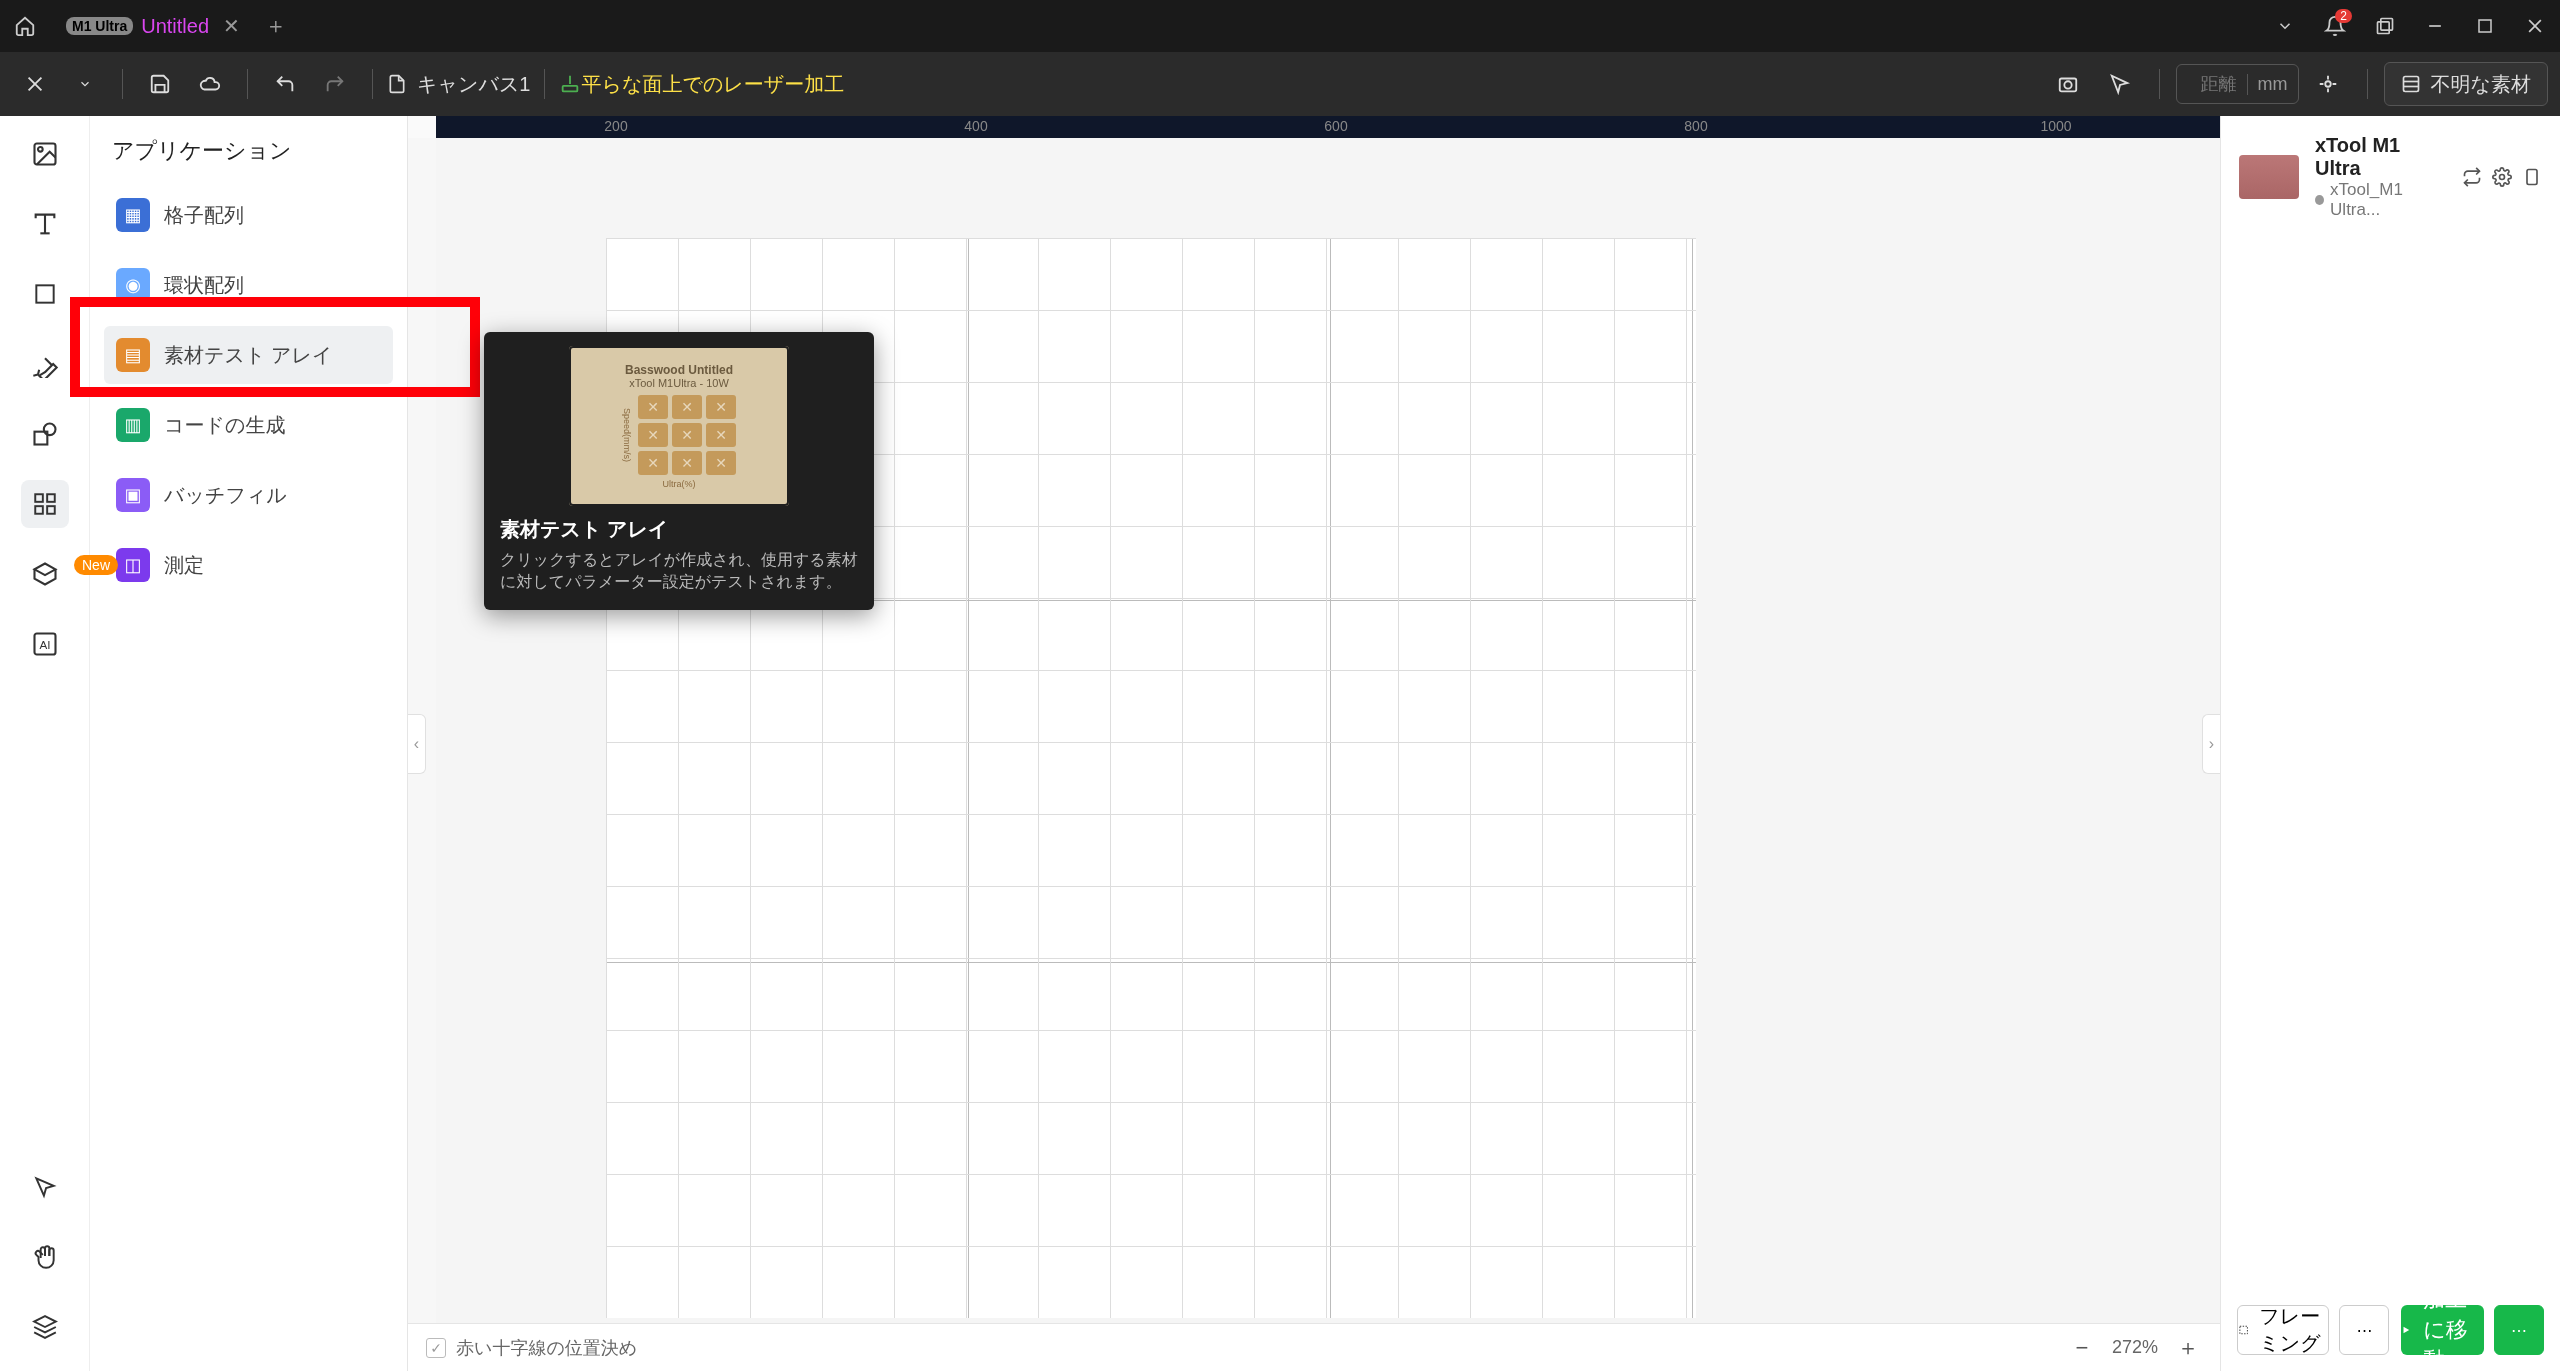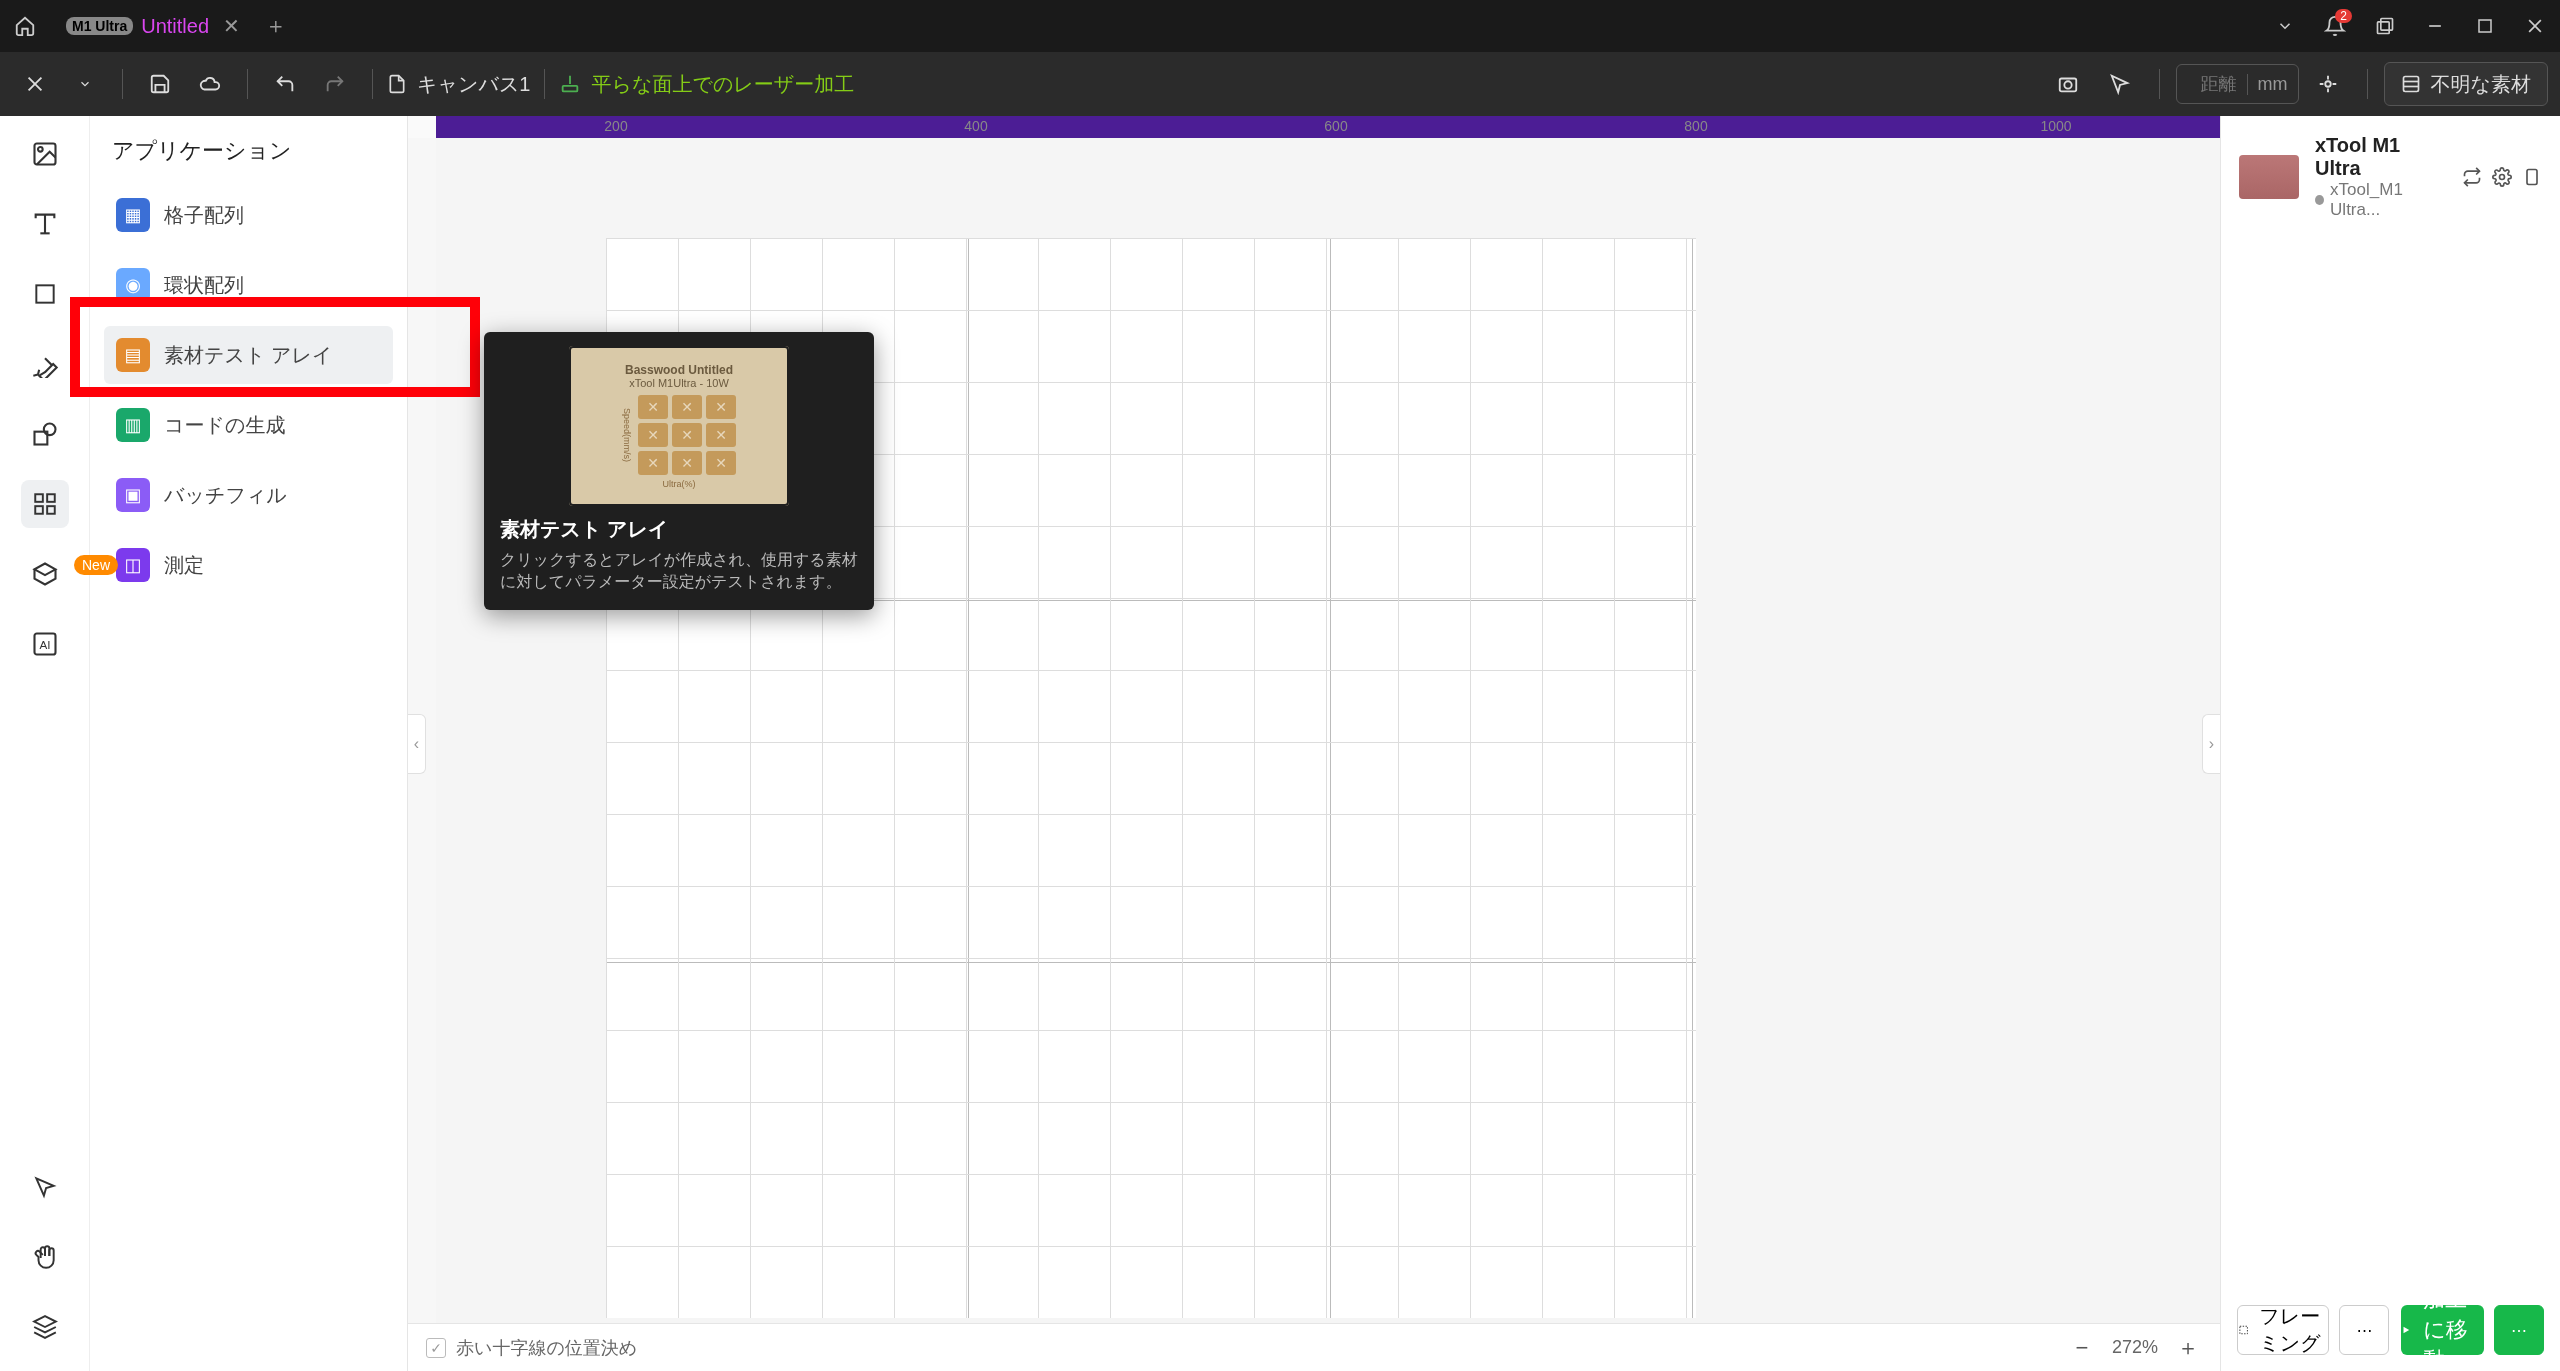--- a/index.html
+++ b/index.html
@@ -16,21 +16,21 @@
 .titlebar .new-tab { width:40px; text-align:center; color:#999; font-size:22px; cursor:pointer; }
 .titlebar .spacer { flex:1; }
 .titlebar .rctrl { width:50px; height:50px; display:flex; align-items:center; justify-content:center; cursor:pointer; position:relative; }
 .notif-badge { position:absolute; top:8px; right:8px; background:#e53935; color:#fff; font-size:12px; padding:0 5px; border-radius:8px; }
 
 
 .toolbar { height: 64px; background:#2b2b2b; display:flex; align-items:center; color:#ddd; padding:0 12px; gap:4px; font-size:20px; }
 .toolbar .tbtn { width:46px; height:46px; display:flex; align-items:center; justify-content:center; cursor:pointer; }
 .toolbar .sep { width:1px; height:30px; background:#555; margin:0 10px; }
 .toolbar .canvas-lbl { display:flex; align-items:center; gap:10px; cursor:pointer; }
-.toolbar .mode-lbl { display:flex; align-items:center; gap:10px; cursor:pointer; color:#84cc16; }
+.toolbar .mode-lbl { display:flex; align-items:center; cursor:pointer; color:#fde047; }
 .toolbar .mode-ic { color:#4caf50; }
 .toolbar .right-tools { margin-left:auto; display:flex; align-items:center; gap:6px; }
 .toolbar .dist-box { display:flex; align-items:center; border:1px solid #555; border-radius:6px; height:40px; }
 .toolbar .dist-box input { background:transparent; border:none; width:70px; color:#999; padding:0 10px; font-size:18px; text-align:right; }
 .toolbar .dist-unit { color:#999; padding:0 10px; border-left:1px solid #555; font-size:18px; }
 .material-btn { display:flex; align-items:center; gap:10px; border:1px solid #555; border-radius:6px; height:44px; padding:0 16px; cursor:pointer; background:#333; }
 
 
 .mainrow { flex:1; display:flex; min-height:0; }
 
@@ -52,21 +52,21 @@
 .ic-green { background:#1aa86b; }
 .ic-purple { background:#8b5cf6; }
 .ic-violet { background:#7c3aed; }
 .badge-new { position:absolute; left:-30px; background:#ff8a00; color:#fff; font-size:14px; padding:2px 8px; border-radius:10px; }
 
 
 .red-highlight { position:absolute; border:10px solid #ff0008; pointer-events:none; z-index:5; }
 
 
 .canvas-wrap { flex:1; position:relative; background:#fafafa; overflow:hidden; }
-.ruler-h { position:absolute; top:0; left:28px; right:0; height:22px; background:#4c1d95; }
+.ruler-h { position:absolute; top:0; left:28px; right:0; height:22px; background:#0f172a; }
 .ruler-h .tick { position:absolute; top:2px; font-size:14px; color:#888; transform:translateX(-50%); }
 .ruler-v { position:absolute; top:22px; left:0; width:28px; bottom:0; background:#f7f7f7; }
 .canvas-area { position:absolute; top:22px; left:28px; right:0; bottom:0; background:#f5f5f5; }
 .grid { position:absolute; top:100px; left:170px; width:1090px; height:1080px; background:#fff;
   background-image:
     linear-gradient(#ddd 1px, transparent 1px),
     linear-gradient(90deg, #ddd 1px, transparent 1px),
     linear-gradient(#bbb 1px, transparent 1px),
     linear-gradient(90deg, #bbb 1px, transparent 1px);
   background-size: 72px 72px, 72px 72px, 362px 362px, 362px 362px;

